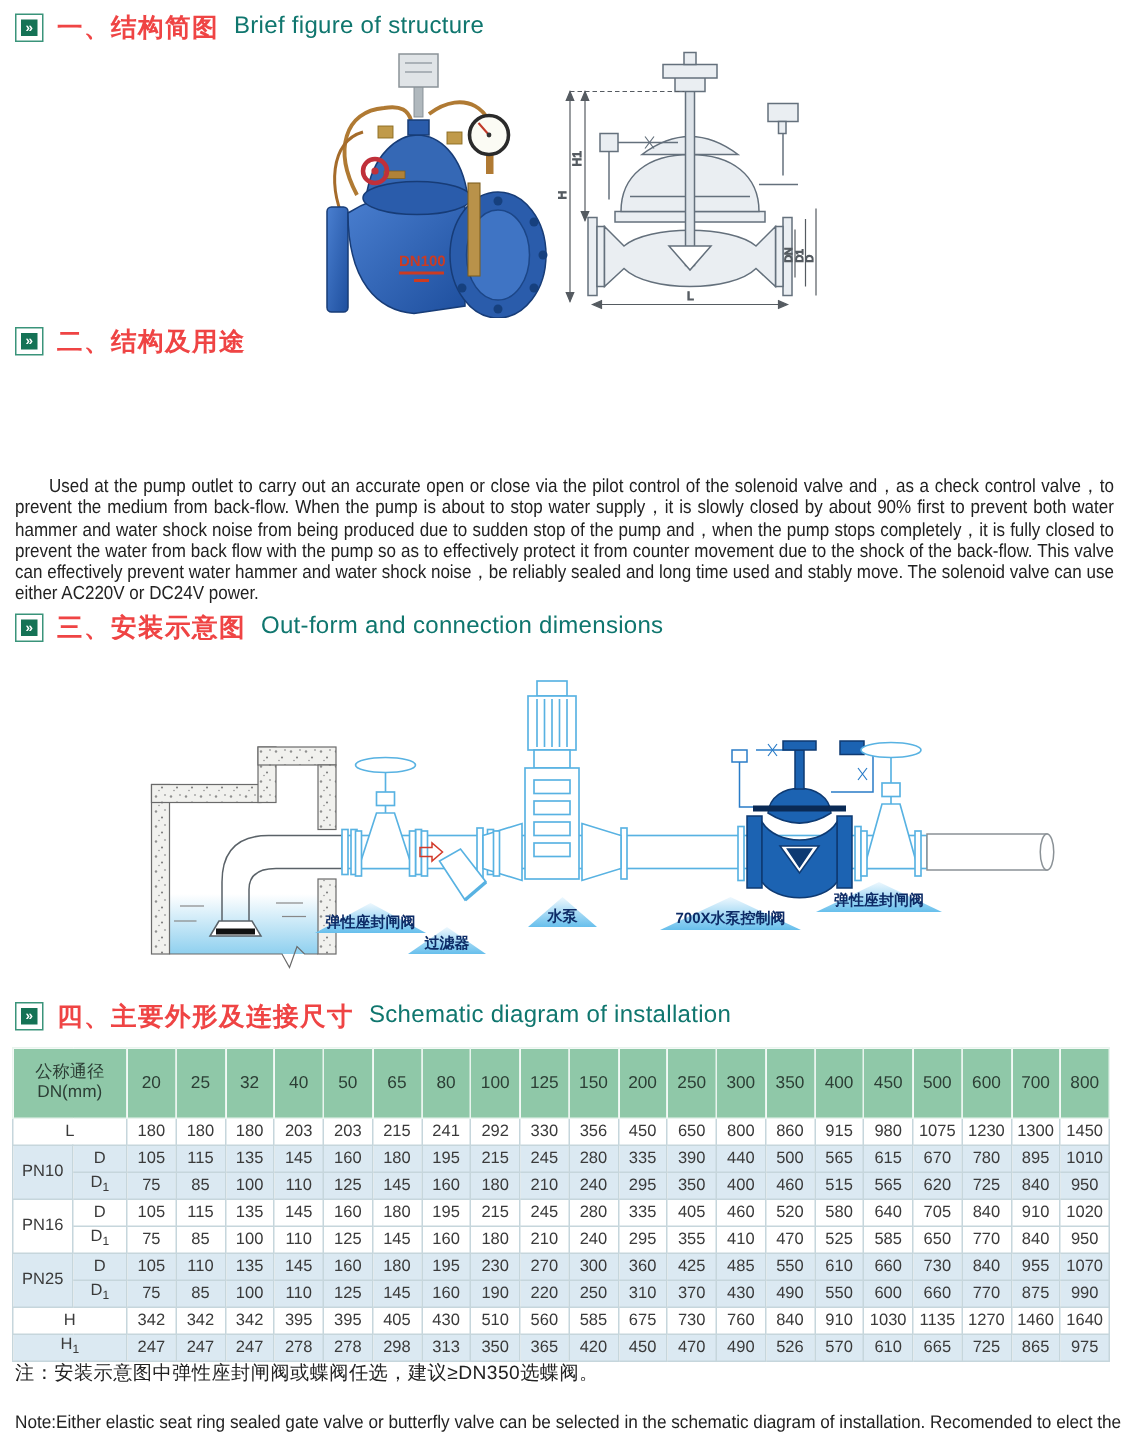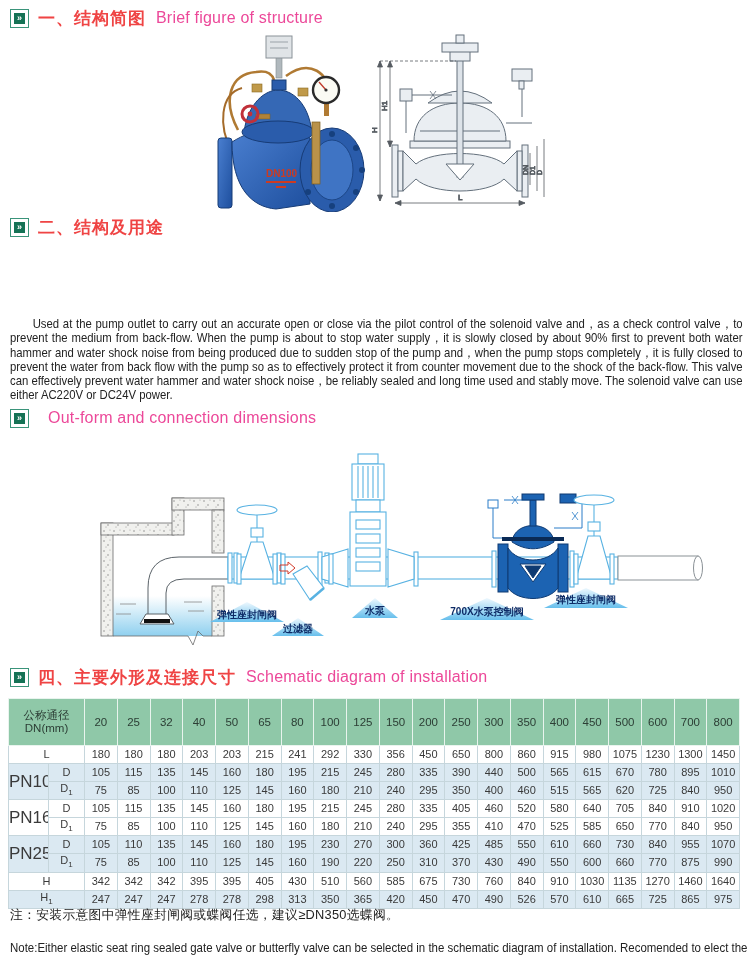--- a/index.html
+++ b/index.html
@@ -6,38 +6,38 @@
   .page{position:relative;width:750px;height:955px;background:#ffffff;
         font-family:"Liberation Sans","DejaVu Sans",sans-serif;overflow:hidden;color:#1a1a1a;}
 
   
   .sec-head{position:absolute;left:10px;display:flex;align-items:center;height:26px;}
   .sec-icon{width:17px;height:17px;border:1px solid #3a947a;background:#fff;
             display:flex;align-items:center;justify-content:center;margin-right:9px;flex:0 0 auto;}
   .sec-icon-inner{width:11px;height:11px;background:#157255;color:#fff;font-size:9px;
                   line-height:11px;text-align:center;font-weight:bold;}
   .sec-zh{font-size:17px;font-weight:bold;letter-spacing:1px;color:#ef4444;}
-  .sec-en{font-size:16px;color:#ec4899;margin-left:10px;letter-spacing:0.2px;text-align:center;}
+  .sec-en{font-size:16px;color:#0f766e;margin-left:10px;letter-spacing:0.2px;text-align:center;}
 
   
   .para-zh{position:absolute;left:10px;top:241px;width:732px;font-size:13.5px;line-height:17.4px;
            color:#222;text-align:justify;text-indent:2em;letter-spacing:0.2px;}
   .para-en{position:absolute;left:10px;top:317px;width:814px;font-size:12.6px;line-height:14.3px;
            color:#222;text-align:justify;text-indent:2em;transform:scaleX(0.9);transform-origin:left top;}
 
   
   .fig{position:absolute;}
 
   
   .dims{position:absolute;left:8px;top:698px;width:732px;border-collapse:collapse;
         table-layout:fixed;font-size:11px;color:#3a3a3a;border:1px solid #9fb6bd;}
   .dims td{border:1px solid #c6d6dc;text-align:center;padding:0;height:17px;line-height:13px;overflow:hidden;}
   .dims tr.hrow td{background:#8fc8a8;height:46px;color:#2c3e35;font-size:11.5px;border-color:#e9f4ee;}
   .dims tr.shade td{background:#dbe9f2;}
-  .dims td.gcell{font-size:17px;margin-left:37px;}
+  .dims td.gcell{font-size:11px;margin-left:37px;}
   .dims sub{font-size:8px;}
 
   
   .note{position:absolute;left:10px;top:907px;width:732px;color:#222;}
   .note-zh{font-size:12.8px;letter-spacing:0.3px;margin-bottom:17px;}
   .note-en{font-size:12.2px;line-height:14.5px;padding-left:40px;text-indent:-40px;
            transform:scaleX(0.94);transform-origin:left top;width:778px;}
 </style>
 </head>
 <body>
@@ -165,20 +165,21 @@
         <span class="sec-icon-inner">»</span>
       </span>
     <span class="sec-zh">二、结构及用途</span>
   </div>
   <div class="para-en">Used at the pump outlet to carry out an accurate open or close via the pilot control of the solenoid valve and，as a check control valve，to prevent the medium from back-flow.  When the pump is about to stop water supply，it is slowly closed by about 90% first to prevent both water hammer and water shock noise from being produced due to sudden stop of the pump and，when the pump stops completely，it is fully closed to prevent the water from back flow with the pump so as to effectively protect it from counter movement due to the shock of the back-flow.  This valve can effectively prevent water hammer and water shock noise，be reliably sealed and long time used and stably move.  The solenoid valve can use either AC220V or DC24V power.</div>
 
   <div class="sec-head" style="top:405px;">
     <span class="sec-icon">
         <span class="sec-icon-inner">»</span>
       </span>
+    <span class="sec-zh">三、安装示意图</span>
     <span class="sec-en">Out-form and connection dimensions</span>
   </div>
 
   <svg class="fig" style="left:52px;top:438px;" width="690" height="222" viewBox="0 0 690 222">
     <defs>
       <pattern id="conc" width="10" height="10" patternUnits="userSpaceOnUse">
         <rect width="10" height="10" fill="#f1f1ee"></rect>
         <circle cx="2" cy="3" r="0.8" fill="#909090"></circle>
           <circle cx="6" cy="7" r="0.7" fill="#7e7e7e"></circle>
         <circle cx="8" cy="2" r="0.6" fill="#a0a0a0"></circle>

